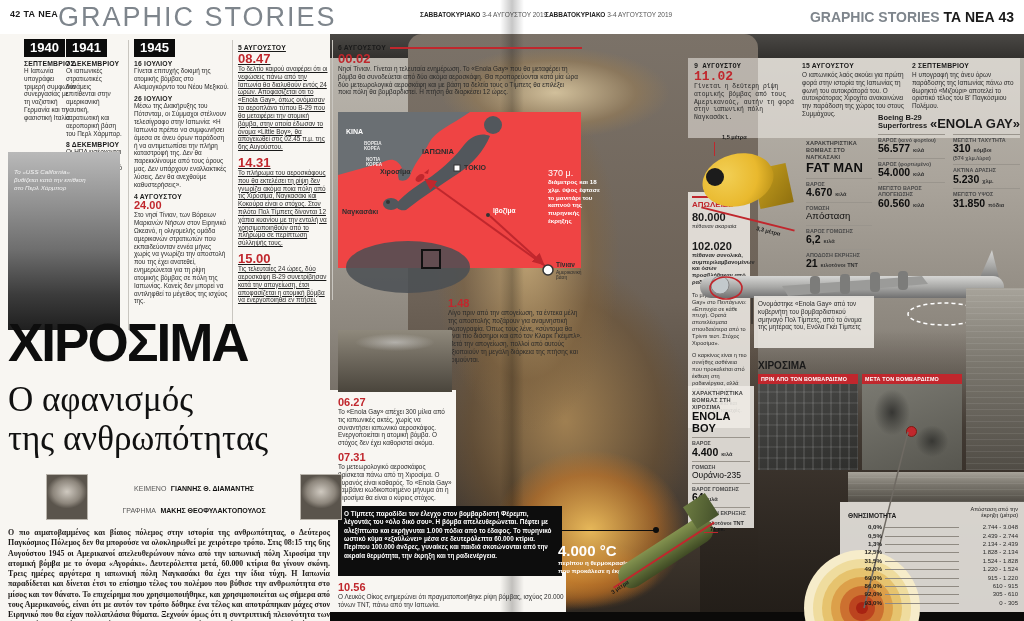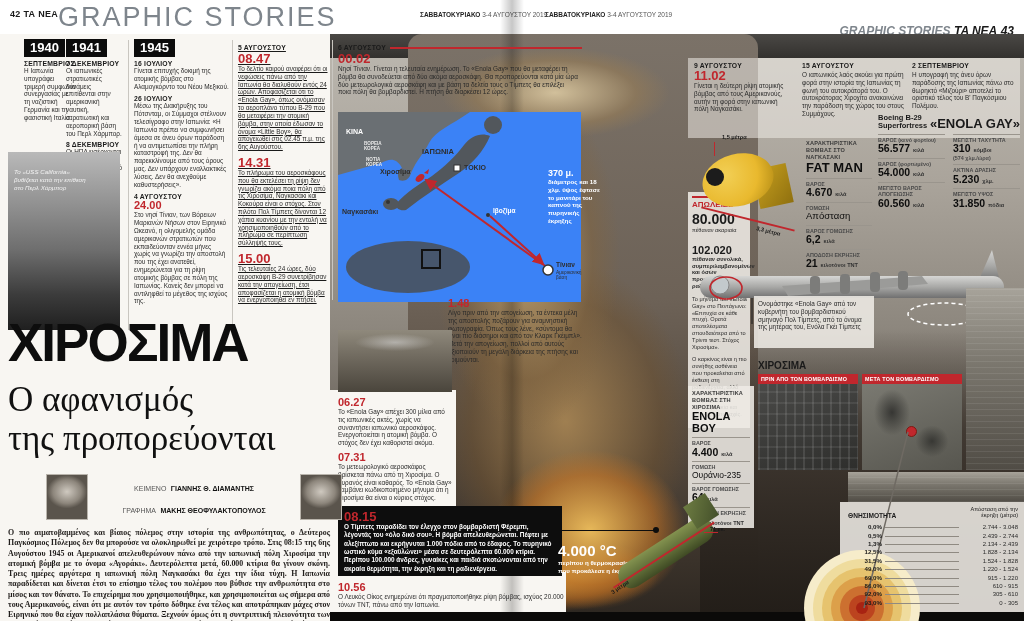--- a/index.html
+++ b/index.html
@@ -86,21 +86,21 @@
 </head>
 <body>
 
 <div id="spread">
 
   <div class="abs hdr" style="left:0;top:0;width:1024px;"></div>
   <div class="abs brand" style="left:10px;top:9px;"><span>42</span> <span>ΤΑ ΝΕΑ</span></div>
   <div class="abs gstitle" style="left:58px;top:2px;">GRAPHIC STORIES</div>
   <div class="abs issue" style="left:420px;top:11px;"><b>ΣΑΒΒΑΤΟΚΥΡΙΑΚΟ</b> <span>3-4 ΑΥΓΟΥΣΤΟΥ 2019</span></div>
   <div class="abs issue" style="left:545px;top:11px;"><b>ΣΑΒΒΑΤΟΚΥΡΙΑΚΟ</b> <span>3-4 ΑΥΓΟΥΣΤΟΥ 2019</span></div>
-  <div class="abs" style="right:10px;top:24px;font-size:12px;font-style:italic;"><b style="color:#7e858c;">GRAPHIC STORIES</b> <b>ΤΑ ΝΕΑ</b> <b>43</b></div>
+  <div class="abs" style="right:10px;top:9px;font-size:14px;"><b style="color:#7e858c;">GRAPHIC STORIES</b> <b>ΤΑ ΝΕΑ</b> <b>43</b></div>
 
   <div class="abs sky" style="left:330px;top:34px;width:694px;height:587px;"></div>
   <div class="abs" style="left:0;top:34px;width:1024px;height:24px;background:linear-gradient(180deg,#4a4845,#33312e);"></div>
   <div class="abs cloud" style="left:408px;top:34px;width:350px;height:587px;"></div>
   <div class="abs firecore" style="left:470px;top:430px;width:240px;height:200px;"></div>
   <div class="abs darksmoke" style="left:700px;top:330px;width:324px;height:291px;"></div>
   <div class="abs" style="left:0;top:34px;width:330px;height:587px;background:#f8f6f2;"></div>
   <div class="abs" style="left:330px;top:390px;width:126px;height:231px;background:#f8f6f2;"></div>
   <div class="abs" style="left:330px;top:572px;width:236px;height:44px;background:#f8f6f2;"></div>
   <div class="abs fold" style="left:500px;top:0;width:24px;height:621px;"></div>
@@ -151,21 +151,21 @@
 
   <div class="abs" style="left:338px;top:44px;width:244px;">
     <div style="display:flex;align-items:center;gap:4px;">
       <span class="dhead">6 ΑΥΓΟΥΣΤΟΥ</span>
       <span class="rule-red" style="flex:1;"></span>
     </div>
     <div class="time" style="margin-top:1px;">00.02</div>
     <div class="body" style="width:240px;">Νησί Τίνιαν. Γίνεται η τελευταία ενημέρωση. Το «Enola Gay» που θα μεταφέρει τη βόμβα θα συνοδεύεται από δύο ακόμα αεροσκάφη. Θα προπορεύονται κατά μία ώρα δύο μετεωρολογικά αεροσκάφη και με βάση τα δελτία τους ο Τίμπετς θα επιλέξει ποια πόλη θα βομβαρδιστεί. Η πτήση θα διαρκέσει 12 ώρες.</div>
   </div>
 
-  <div class="abs" style="left:338px;top:112px;width:243px;height:190px;background:#3b82f6;">
+  <div class="abs" style="left:338px;top:112px;width:243px;height:156px;background:#ef4444;">
     <svg width="243" height="190" viewBox="0 0 243 190">
       <path d="M0 0 L132 0 C112 14 98 18 91 31 C85 43 79 47 73 61 L64 56 C58 45 51 47 43 51 L0 63 Z" fill="#6a6f73"></path>
       <path d="M64 56 L73 61 C71 68 66 70 61 68 C59 62 60 58 64 56 Z" fill="#60656a"></path>
       <path d="M58 92 C68 80 82 72 94 64 C106 55 118 44 126 33 C133 24 143 20 152 24 C146 39 134 52 121 61 C104 72 86 84 68 98 C62 99 58 97 58 92 Z" fill="#52575c"></path>
       <circle cx="155" cy="13" r="9" fill="#52575c"></circle>
       <ellipse cx="53" cy="92" rx="8" ry="6" fill="#52575c"></ellipse>
       <ellipse cx="70" cy="155" rx="62" ry="26" fill="#4a4f54" opacity=".85"></ellipse>
       <rect x="84" y="138" width="18" height="18" fill="none" stroke="#111" stroke-width="2"></rect>
       <defs>
           <marker id="ah" markerWidth="6" markerHeight="6" refX="5" refY="3" orient="auto">
@@ -189,95 +189,94 @@
     <div class="maplabel" style="left:84px;top:36px;font-size:7.5px;font-weight:bold;">ΙΑΠΩΝΙΑ</div>
     <div class="maplabel" style="left:42px;top:56px;font-size:7px;font-weight:bold;">Χιροσίμα</div>
     <div class="maplabel" style="left:126px;top:52px;font-size:7px;font-weight:bold;">ΤΟΚΙΟ</div>
     <div class="maplabel" style="left:4px;top:96px;font-size:7px;font-weight:bold;">Ναγκασάκι</div>
     <div class="maplabel" style="left:155px;top:96px;font-size:6.5px;font-weight:bold;color:#fff;">Ιβοζίμα</div>
     <div class="maplabel" style="left:218px;top:150px;font-size:6.5px;font-weight:bold;">Τίνιαν</div>
     <div class="maplabel" style="left:218px;top:158px;font-size:4.8px;width:24px;">Αμερικανική βάση</div>
   </div>
 
   <div class="abs white-note" style="left:548px;top:168px;width:56px;">
-    <div style="font-size:9px;font-weight:bold;">370 μ.</div>
+    <div style="font-size:9px;font-weight:normal;">370 μ.</div>
     <div class="body-w" style="font-weight:bold;">διάμετρος και 18 χλμ. ύψος έφτασε το μανιτάρι του καπνού της πυρηνικής έκρηξης</div>
   </div>
 
   <div class="abs" style="left:448px;top:298px;width:134px;">
     <div class="time-sm">1.48</div>
     <div class="body">Λίγο πριν από την απογείωση, τα έντεκα μέλη της αποστολής ποζάρουν για αναμνηστική φωτογραφία. Όπως τους λένε, «σύντομα θα είναι πιο διάσημοι και από τον Κλαρκ Γκέιμπλ». Μετά την απογείωση, πολλοί από αυτούς αξιοποιούν τη μεγάλη διάρκεια της πτήσης και κοιμούνται.</div>
   </div>
 
   <div class="abs photo2" style="left:338px;top:330px;width:114px;height:62px;"></div>
   <div class="abs" style="left:338px;top:397px;width:114px;">
     <div class="time-sm">06.27</div>
     <div class="body">Το «Enola Gay» απέχει 300 μίλια από τις ιαπωνικές ακτές, χωρίς να συναντήσει ιαπωνικό αεροσκάφος. Ενεργοποιείται η ατομική βόμβα. Ο στόχος δεν έχει καθοριστεί ακόμα.</div>
   </div>
   <div class="abs" style="left:338px;top:452px;width:114px;">
     <div class="time-sm">07.31</div>
     <div class="body">Το μετεωρολογικό αεροσκάφος βρίσκεται πάνω από τη Χιροσίμα. Ο ουρανός είναι καθαρός. Το «Enola Gay» λαμβάνει κωδικοποιημένο μήνυμα ότι η Χιροσίμα θα είναι ο κύριος στόχος.</div>
   </div>
 
   <div class="abs blackbox" style="left:338px;top:506px;width:224px;height:70px;padding:4px 6px;box-sizing:border-box;">
-    <div class="time">08.15</div>
     <div class="body-bb">Ο Τίμπετς παραδίδει τον έλεγχο στον βομβαρδιστή Φέρεμπι, λέγοντάς του «όλο δικό σου». Η βόμβα απελευθερώνεται. Πέφτει με αλεξίπτωτο και εκρήγνυται 1.000 πόδια από το έδαφος. Το πυρηνικό ωστικό κύμα «εξαϋλώνει» μέσα σε δευτερόλεπτα 60.000 κτίρια. Περίπου 100.000 άνδρες, γυναίκες και παιδιά σκοτώνονται από την ακραία θερμότητα, την έκρηξη και τη ραδιενέργεια.</div>
   </div>
   <div class="abs" style="left:562px;top:530px;width:94px;height:1px;background:#0d0d0d;"></div>
   <div class="abs" style="left:653px;top:527px;width:6px;height:6px;border-radius:50%;background:#0d0d0d;"></div>
 
   <div class="abs" style="left:338px;top:582px;width:226px;">
     <div class="time-sm">10.56</div>
     <div class="body">Ο Λευκός Οίκος ενημερώνει ότι πραγματοποιήθηκε ρίψη βόμβας, ισχύος 20.000 τόνων ΤΝΤ, πάνω από την Ιαπωνία.</div>
   </div>
 
   <div class="abs white-note" style="left:558px;top:542px;width:78px;">
     <div style="font-size:15px;font-weight:900;">4.000 °C</div>
     <div class="body-w" style="font-weight:bold;">περίπου η θερμοκρασία που προκάλεσε η έκρηξη</div>
   </div>
 
   <div class="abs bigtitle" style="left:8px;top:318px;">ΧΙΡΟΣΙΜΑ</div>
   <div class="abs subtitle serif" style="left:8px;top:380px;">
     <div>Ο αφανισμός</div>
-    <div>της προπορεύονται</div>
+    <div>της ανθρωπότητας</div>
   </div>
 
   <div class="abs" style="left:46px;top:474px;width:296px;display:flex;align-items:center;gap:10px;">
     <div class="avatar"></div>
     <div style="flex:1;text-align:center;line-height:1.35;">
       <span class="credit-label">ΚΕΙΜΕΝΟ</span>
       <span class="credit-name">ΓΙΑΝΝΗΣ Θ. ΔΙΑΜΑΝΤΗΣ</span><br>
       <span class="credit-label">ΓΡΑΦΗΜΑ</span>
       <span class="credit-name">ΜΑΚΗΣ ΘΕΟΦΥΛΑΚΤΟΠΟΥΛΟΣ</span>
     </div>
     <div class="avatar"></div>
   </div>
 
   <div class="abs intro serif" style="left:8px;top:528px;width:322px;">Ο πιο αιματοβαμμένος και βίαιος πόλεμος στην ιστορία της ανθρωπότητας, ο Δεύτερος Παγκόσμιος Πόλεμος δεν θα μπορούσε να ολοκληρωθεί με χειρότερο τρόπο. Στις 08:15 της 6ης Αυγούστου 1945 οι Αμερικανοί απελευθερώνουν πάνω από την ιαπωνική πόλη Χιροσίμα την ατομική βόμβα με το όνομα «Αγοράκι». Δευτερόλεπτα μετά, 60.000 κτίρια θα γίνουν σκόνη. Τρεις ημέρες αργότερα η ιαπωνική πόλη Ναγκασάκι θα έχει την ίδια τύχη. Η Ιαπωνία παραδίδεται και δίνεται έτσι το επίσημο τέλος του πολέμου που βύθισε την ανθρωπότητα στο μίσος και τον θάνατο. Το επιχείρημα που χρησιμοποιήθηκε, και χρησιμοποιείται ως σήμερα από τους Αμερικανούς, είναι ότι με αυτόν τον τρόπο δόθηκε ένα τέλος και αποτράπηκαν μάχες στον Ειρηνικό που θα είχαν πολλαπλάσια θύματα. Ξεχνούν όμως ότι η συντριπτική πλειονότητα των εκατοντάδων χιλιάδων ανθρώπων που βρήκαν ακαριαίο ή αργό και βασανιστικό λόγω της ραδιενέργειας θάνατο ήταν άμαχος πληθυσμός. Τίποτα πια στον κόσμο δεν θα ήταν ίδιο</div>
 
   <div class="abs panel" style="left:688px;top:58px;width:332px;height:80px;background:rgba(238,235,229,.55);"></div>
-  <div class="abs" style="left:694px;top:62px;width:100px;">
+  <div class="abs" style="left:694px;top:62px;width:100px;font-family:Liberation Mono, monospace;">
     <div class="dhead">9 ΑΥΓΟΥΣΤΟΥ</div>
     <div class="time">11.02</div>
     <div class="body">Γίνεται η δεύτερη ρίψη ατομικής βόμβας από τους Αμερικανούς, αυτήν τη φορά στην ιαπωνική πόλη Ναγκασάκι.</div>
   </div>
   <div class="abs" style="left:802px;top:62px;width:102px;">
     <div class="dhead">15 ΑΥΓΟΥΣΤΟΥ</div>
     <div class="body" style="margin-top:2px;">Ο ιαπωνικός λαός ακούει για πρώτη φορά στην ιστορία της Ιαπωνίας τη φωνή του αυτοκράτορά του. Ο αυτοκράτορας Χιροχίτο ανακοινώνει την παράδοση της χώρας του στους Συμμάχους.</div>
   </div>
   <div class="abs" style="left:912px;top:62px;width:104px;">
     <div class="dhead">2 ΣΕΠΤΕΜΒΡΙΟΥ</div>
     <div class="body" style="margin-top:2px;">Η υπογραφή της άνευ όρων παράδοσης της Ιαπωνίας πάνω στο θωρηκτό «Μιζούρι» αποτελεί το οριστικό τέλος του Β' Παγκόσμιου Πολέμου.</div>
   </div>
 
   <div class="abs panel" style="left:688px;top:192px;width:62px;height:236px;"></div>
   <div class="abs" style="left:692px;top:196px;width:56px;">
     <div class="rule-red" style="width:40px;margin-bottom:2px;"></div>
     <div style="color:#c0272d;font-weight:900;font-size:8px;">ΑΠΩΛΕΙΕΣ</div>
-    <div style="font-weight:900;font-size:14px;margin-top:2px;">80.000</div>
+    <div style="font-weight:900;font-size:11px;margin-top:2px;">80.000</div>
     <div class="body" style="font-size:5.6px;">πέθαναν ακαριαία</div>
     <div style="font-weight:900;font-size:11px;margin-top:10px;">102.020</div>
     <div class="body" style="font-size:5.6px;font-weight:bold;">πέθαναν συνολικά, συμπεριλαμβανομένων και όσων προσβλήθηκαν από ραδιενέργεια</div>
     <div class="body" style="font-size:5.6px;margin-top:6px;">Το μήνυμα του «Enola Gay» στο Πεντάγωνο: «Επιτυχία σε κάθε πτυχή. Ορατά αποτελέσματα σπουδαιότερα από το Τρίνιτι τεστ. Στόχος Χιροσίμα».</div>
     <div class="body" style="font-size:5.6px;margin-top:6px;">Ο καρκίνος είναι η πιο συνήθης ασθένεια που προκαλείται από έκθεση στη ραδιενέργεια, αλλά εμφανίζονται και προβλήματα σε νηπιακή ηλικία και ψυχικές διαταραχές.</div>
   </div>
 
   <div class="abs" style="left:700px;top:132px;width:108px;height:118px;">
     <div class="abs" style="left:56px;top:34px;width:34px;height:40px;background:linear-gradient(135deg,#caa21f,#8f700f);transform:rotate(-12deg);"></div>
     <div class="abs" style="left:2px;top:22px;width:72px;height:52px;border-radius:50%;transform:rotate(-14deg);background:radial-gradient(circle at 35% 35%,#f2cf55,#e9b92e 55%,#a8820f);"></div>

